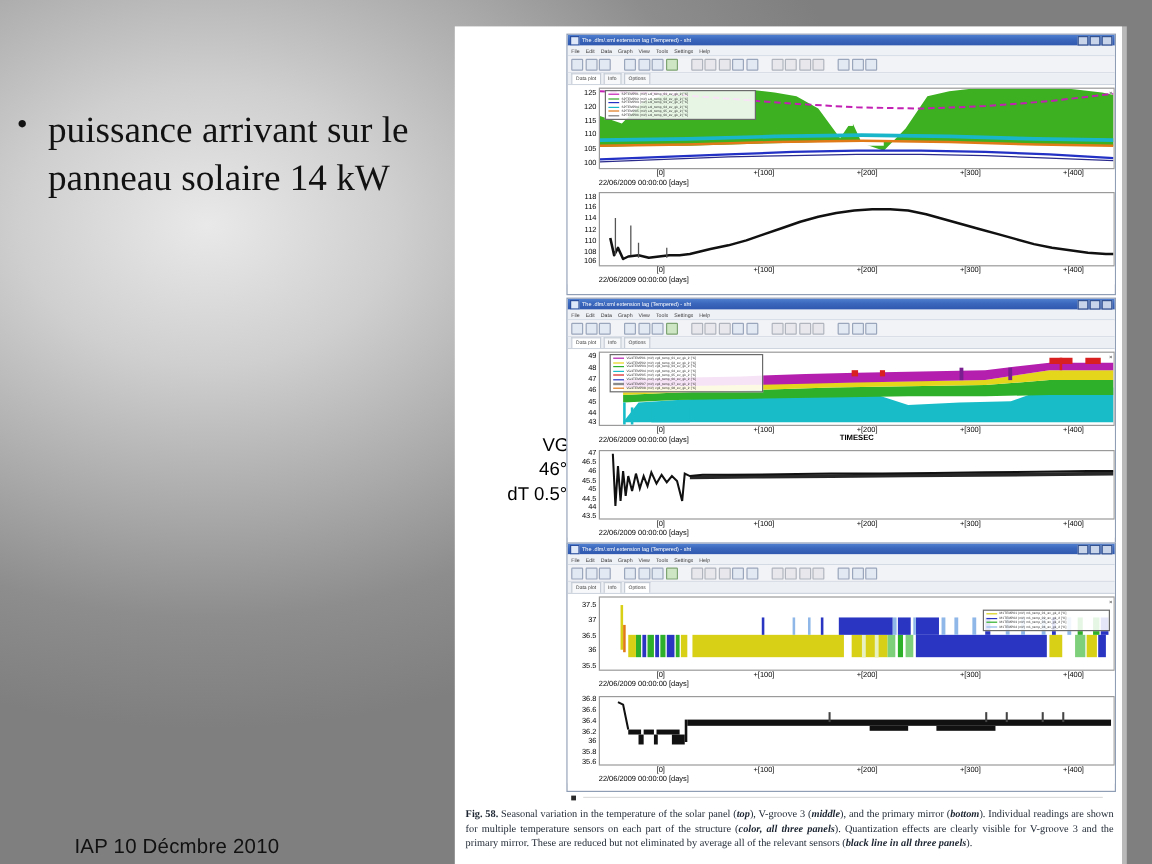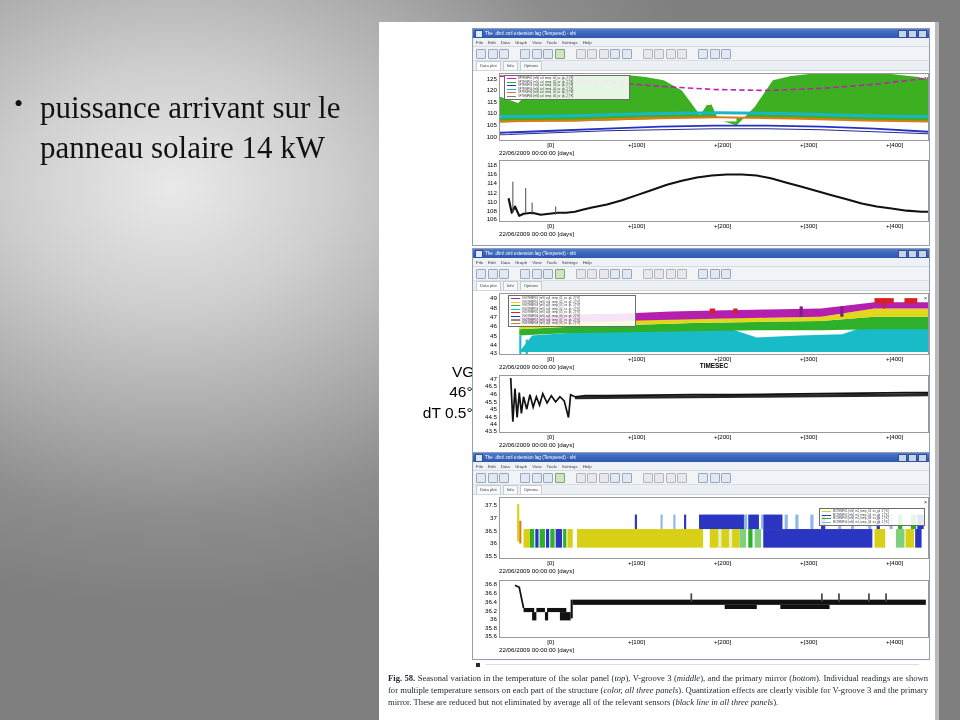--- a/index.html
+++ b/index.html
@@ -154,21 +154,21 @@
     position:absolute;right:1px;top:1px;font-size:5px;color:#222;
   }
   svg{display:block;}
   
   #caption{
     position:absolute;left:9px;top:650px;width:540px;
     font-family:"Liberation Serif", serif;
     font-size:8.6px;line-height:1.42;color:#1b2430;text-align:justify;
   }
   #caption b{font-weight:bold;}
-  #caption i{font-style:italic;}
+  #caption i{font-style:italic;font-weight:bold;}
   #capbarrow{
     position:absolute;left:93px;top:638px;width:458px;height:9px;
     display:flex;align-items:center;justify-content:space-between;
     padding:0 4px;box-sizing:border-box;
   }
   #capbarrow .sq{width:4px;height:4px;background:#2a2a2a;}
   #capbarrow .lineghost{
     flex:1;height:1px;background:#dcdcdc;margin:0 6px;
   }
   #capbarrow .tinytxt{font-size:3.4px;color:#8a8a99;white-space:nowrap;}
@@ -176,20 +176,21 @@
 </head>
 <body>
 
 <div id="slide">
 
   <div id="bullet">
     <span class="dot">•</span>
     <span class="btxt">puissance arrivant sur le panneau solaire 14 kW</span>
   </div>
 
+  <div id="footer">IAP 10 Décmbre 2010</div>
 
   <div id="figure">
     <div class="rightedge"></div>
 
     <div class="annot" id="annot-vg3">VG3
 46°K
 dT 0.5°K</div>
 
     <div class="appwin" id="win1">
       <div class="titlebar">

